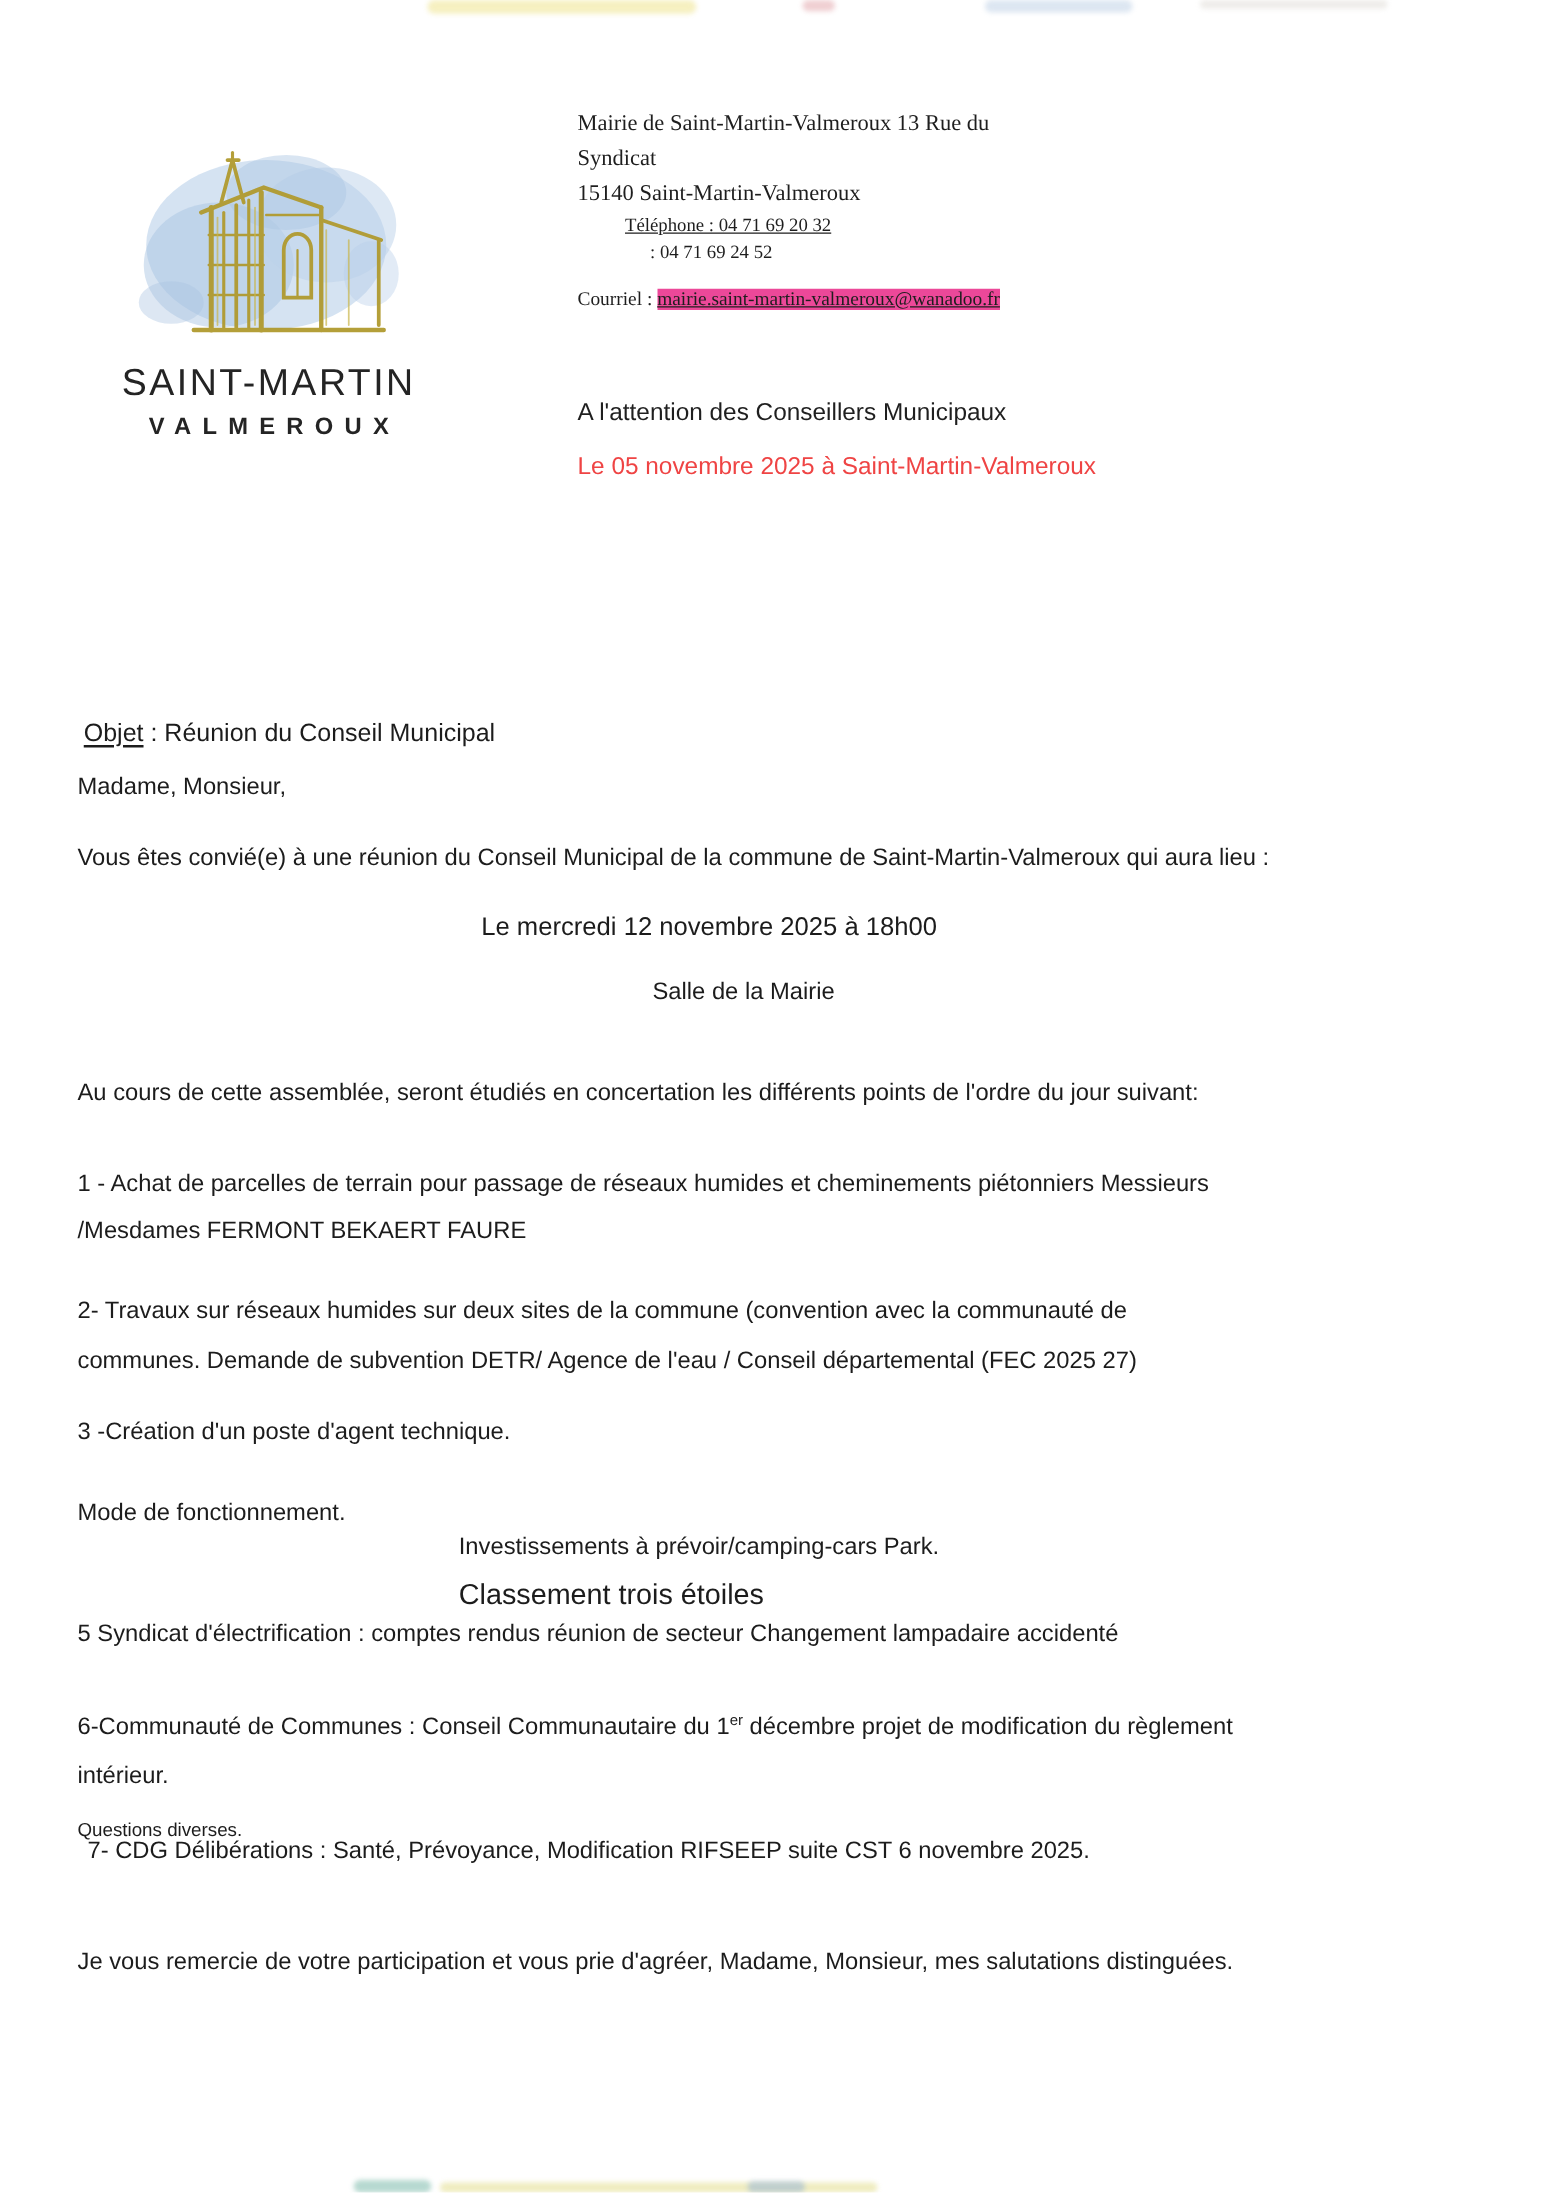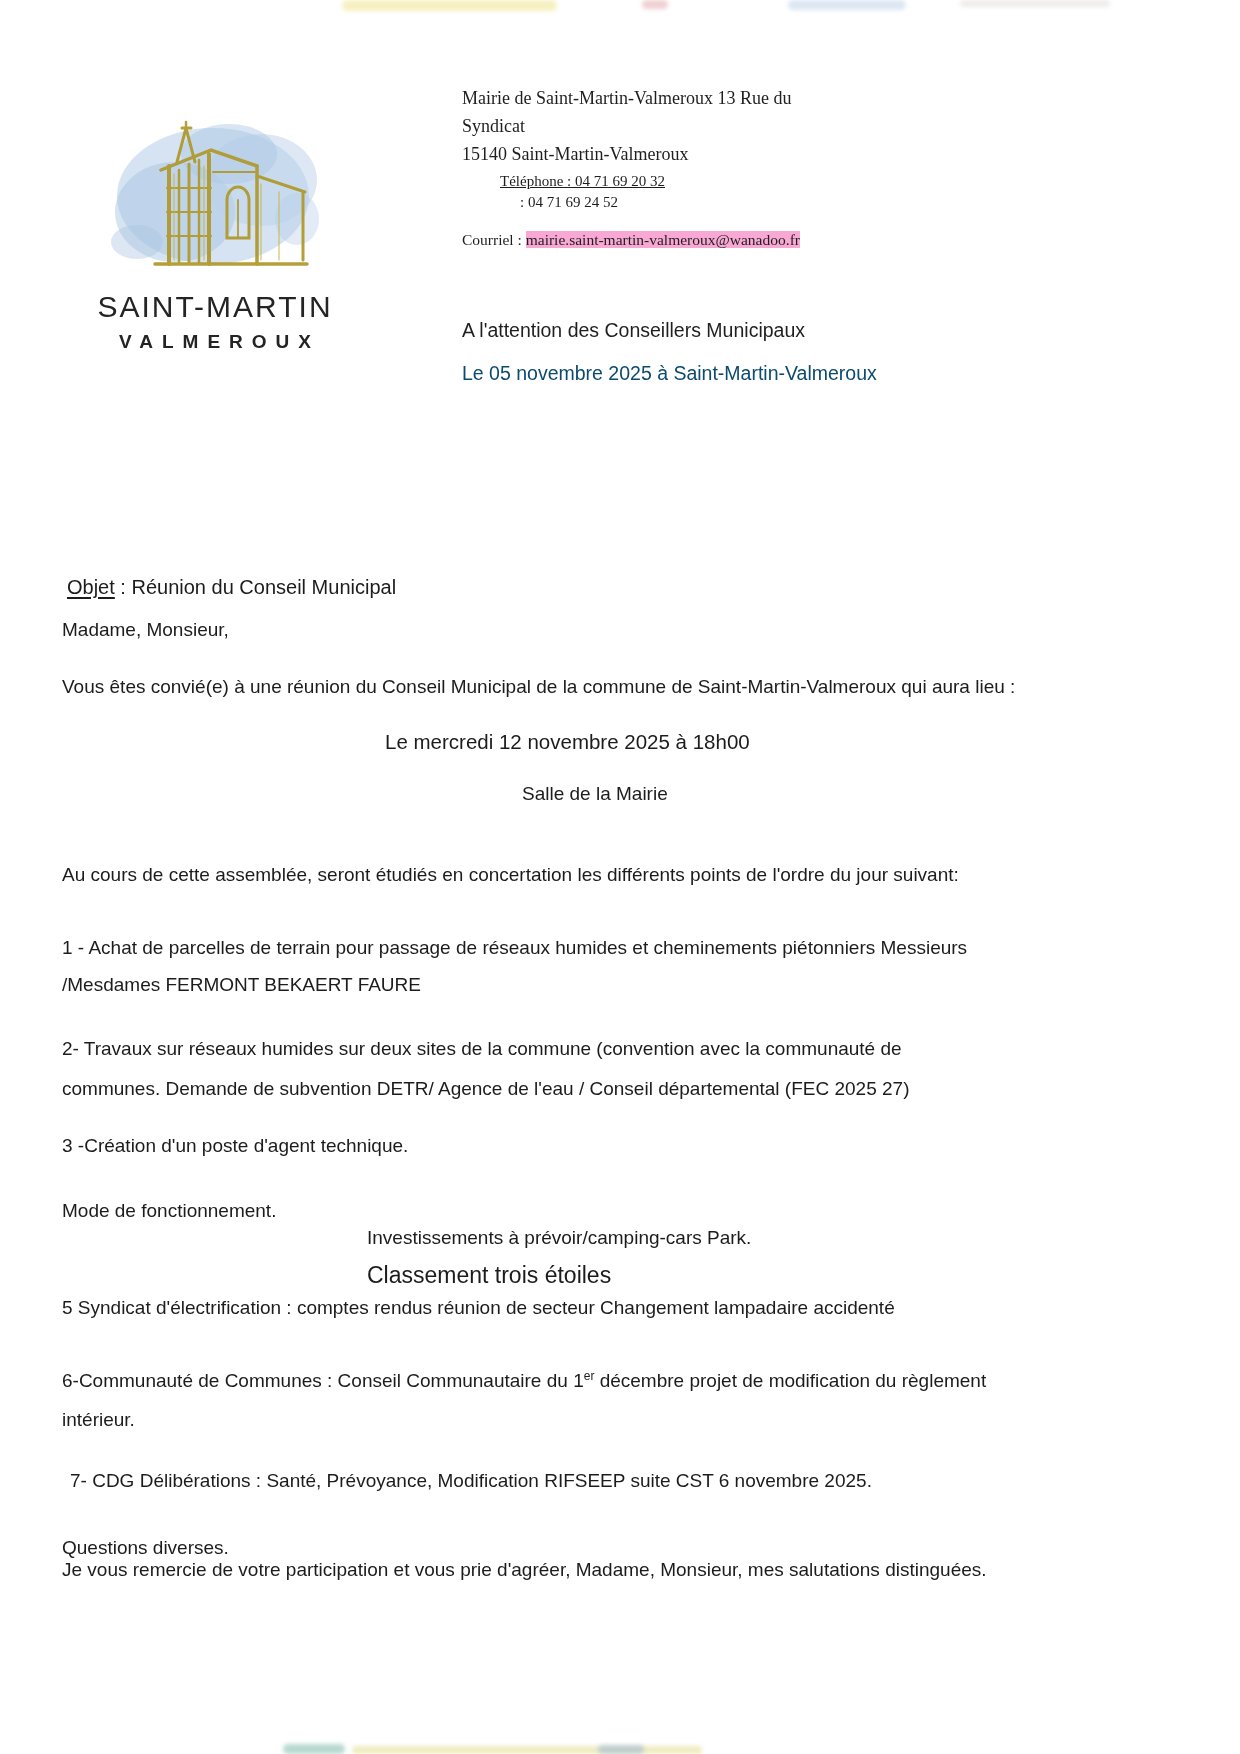--- a/index.html
+++ b/index.html
@@ -36,27 +36,28 @@
     margin-top:7px;
     font-size:19px; font-weight:700; letter-spacing:9px;
     color:#242424; padding-left:9px; 
   }
 
   .addr { left:462px; top:66px; width:420px; font-size:18px; line-height:28px; color:#1e1e1e; }
   .addr .tel1 { font-size:15px; line-height:21px; margin-left:38px; margin-top:3px;text-decoration:underline; }
   .addr .tel2 { font-size:15px; line-height:21px; margin-left:58px; }
   .addr .courriel { font-size:15.5px; margin-top:13px; }
   .email-link {
+    text-decoration:underline;
     color:#1e1e1e;
-    background:#f9a8d4;
+    background:#ec4899;
     cursor:pointer;
   }
 
   .recipient { left:462px; top:301px; font-size:19.5px; color:#1f1f1f; }
-  .dateline  { left:462px; top:344px; font-size:19.5px; color:#0c4a6e; }
+  .dateline  { left:462px; top:344px; font-size:19.5px; color:#ef4444; }
 
   
   .objet { left:67px; top:558px; font-size:20px; }
   .objet .u { text-decoration:underline; text-underline-offset:3px; }
   .salutation { left:62px; top:601px; font-size:19px; }
   .intro { left:62px; top:658px; width:1080px; font-size:19px; }
   .meet-date  { left:385px; top:712px; font-size:20.5px; }
   .meet-place { left:522px; top:765px; font-size:19px; }
   .agenda-intro { left:62px; top:846px; width:1080px; font-size:19px; }
 
@@ -65,21 +66,21 @@
   .item2 { left:62px; top:1011px; line-height:40px; }
   .item3 { left:62px; top:1109px; }
   .item4 { left:62px; top:1174px; display:flex; }
   .item4 .i4-label { width:305px; flex:none; }
   .item4-sub2 { left:367px; top:1209px; font-size:19px; }
   .item4-sub3 { left:367px; top:1244px; font-size:23px; }
   .item5 { left:62px; top:1271px; }
   .item6 { left:62px; top:1339px; line-height:39px; }
   .item6 sup { font-size:12px; }
   .item7 { left:70px; top:1444px; }
-  .questions { left:62px; top:1519px; font-size:19px; }
+  .questions { left:62px; top:1438px; font-size:15px; }
   .closing { left:62px; top:1541px; width:1100px; font-size:19px; }
 </style>
 </head>
 <body>
 
 <div class="artifact art-top-yellow"></div>
 <div class="artifact art-top-pink"></div>
 <div class="artifact art-top-blue"></div>
 <div class="artifact art-top-grey"></div>
 <div class="artifact art-bot-teal"></div>

